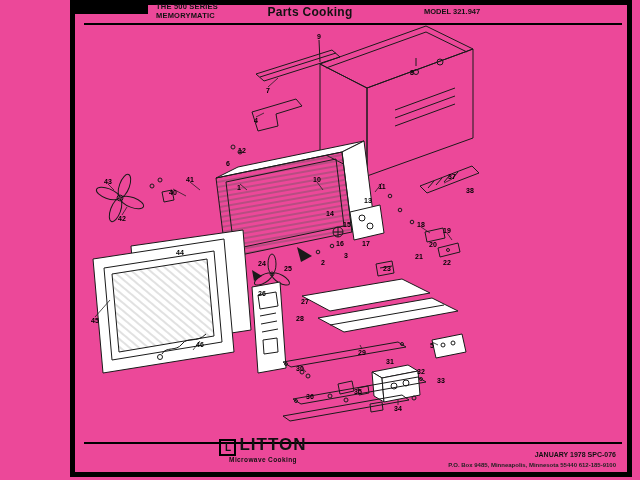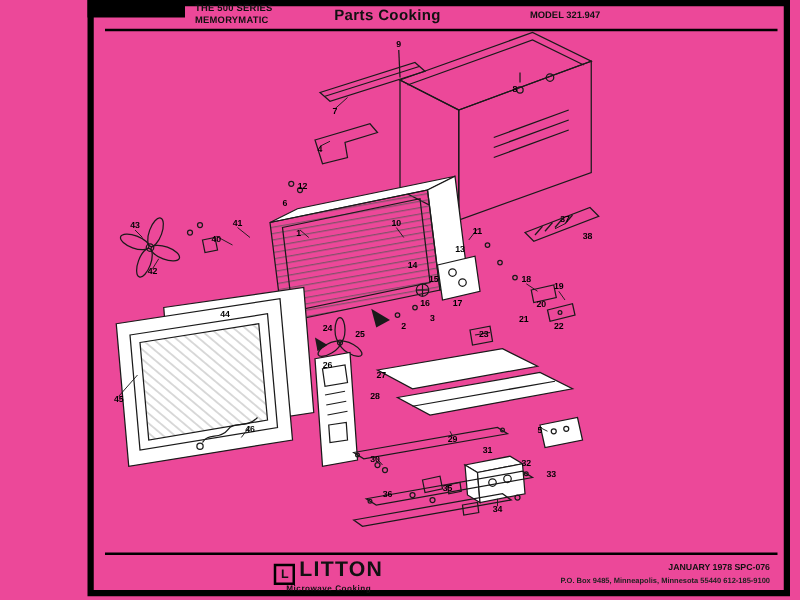--- a/index.html
+++ b/index.html
@@ -34,21 +34,21 @@
   .diagram svg{position:absolute; left:0; top:0;}
   .callout{
     position:absolute; transform:translate(-50%,-50%);
     font-size:7px; font-weight:700; color:#000; line-height:1;
   }
   
   .footer-rule{
     position:absolute; left:84px; right:18px; top:442px; height:2px; background:#000;
   }
   .brand{
-    position:absolute; left:198px; top:447px; width:130px; text-align:center; line-height:1;
+    position:absolute; left:198px; top:436px; width:130px; text-align:center; line-height:1;
   }
   .logo-box{
     display:inline-block; width:13px; height:13px; line-height:13px; text-align:center;
     border:2px solid #000; font-weight:700; font-size:10px; vertical-align:-2px; margin-right:3px;
   }
   .brand-name{
     display:inline-block; font-size:17px; font-weight:800; letter-spacing:1px; vertical-align:middle;
   }
   .brand-sub{ font-size:6.5px; font-weight:700; margin-top:1px; letter-spacing:.4px;}
   .pub-info{

